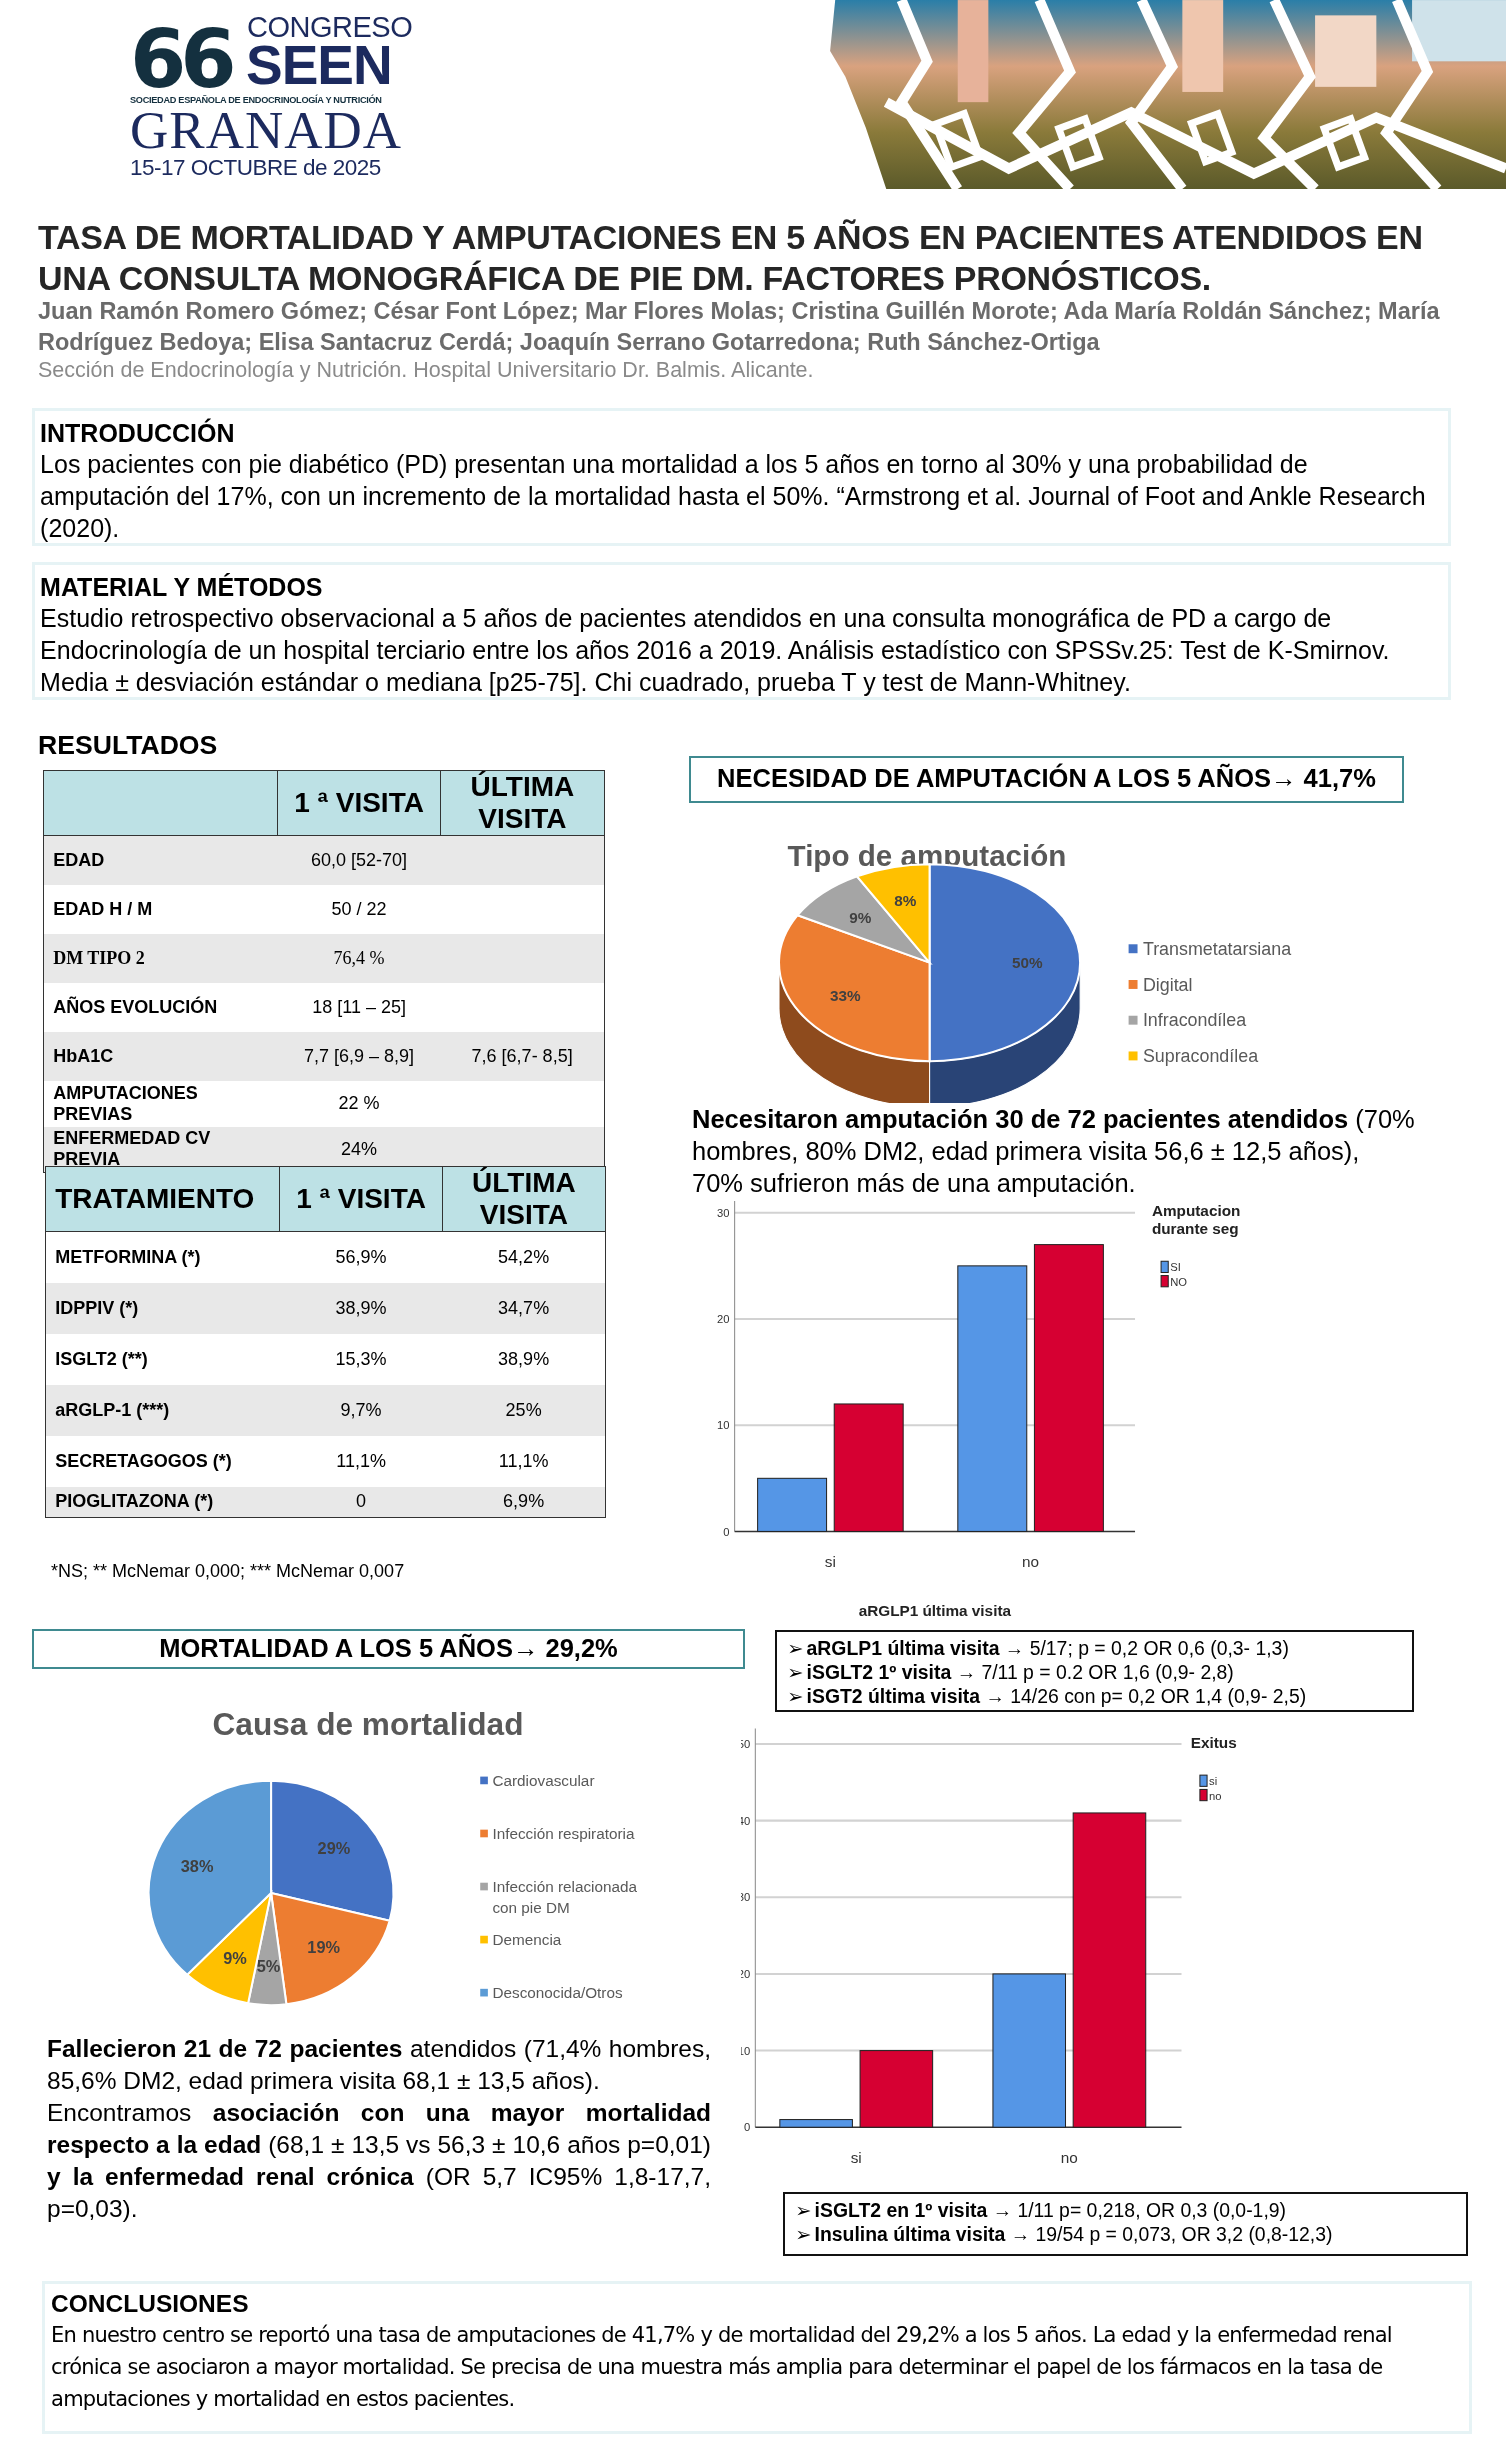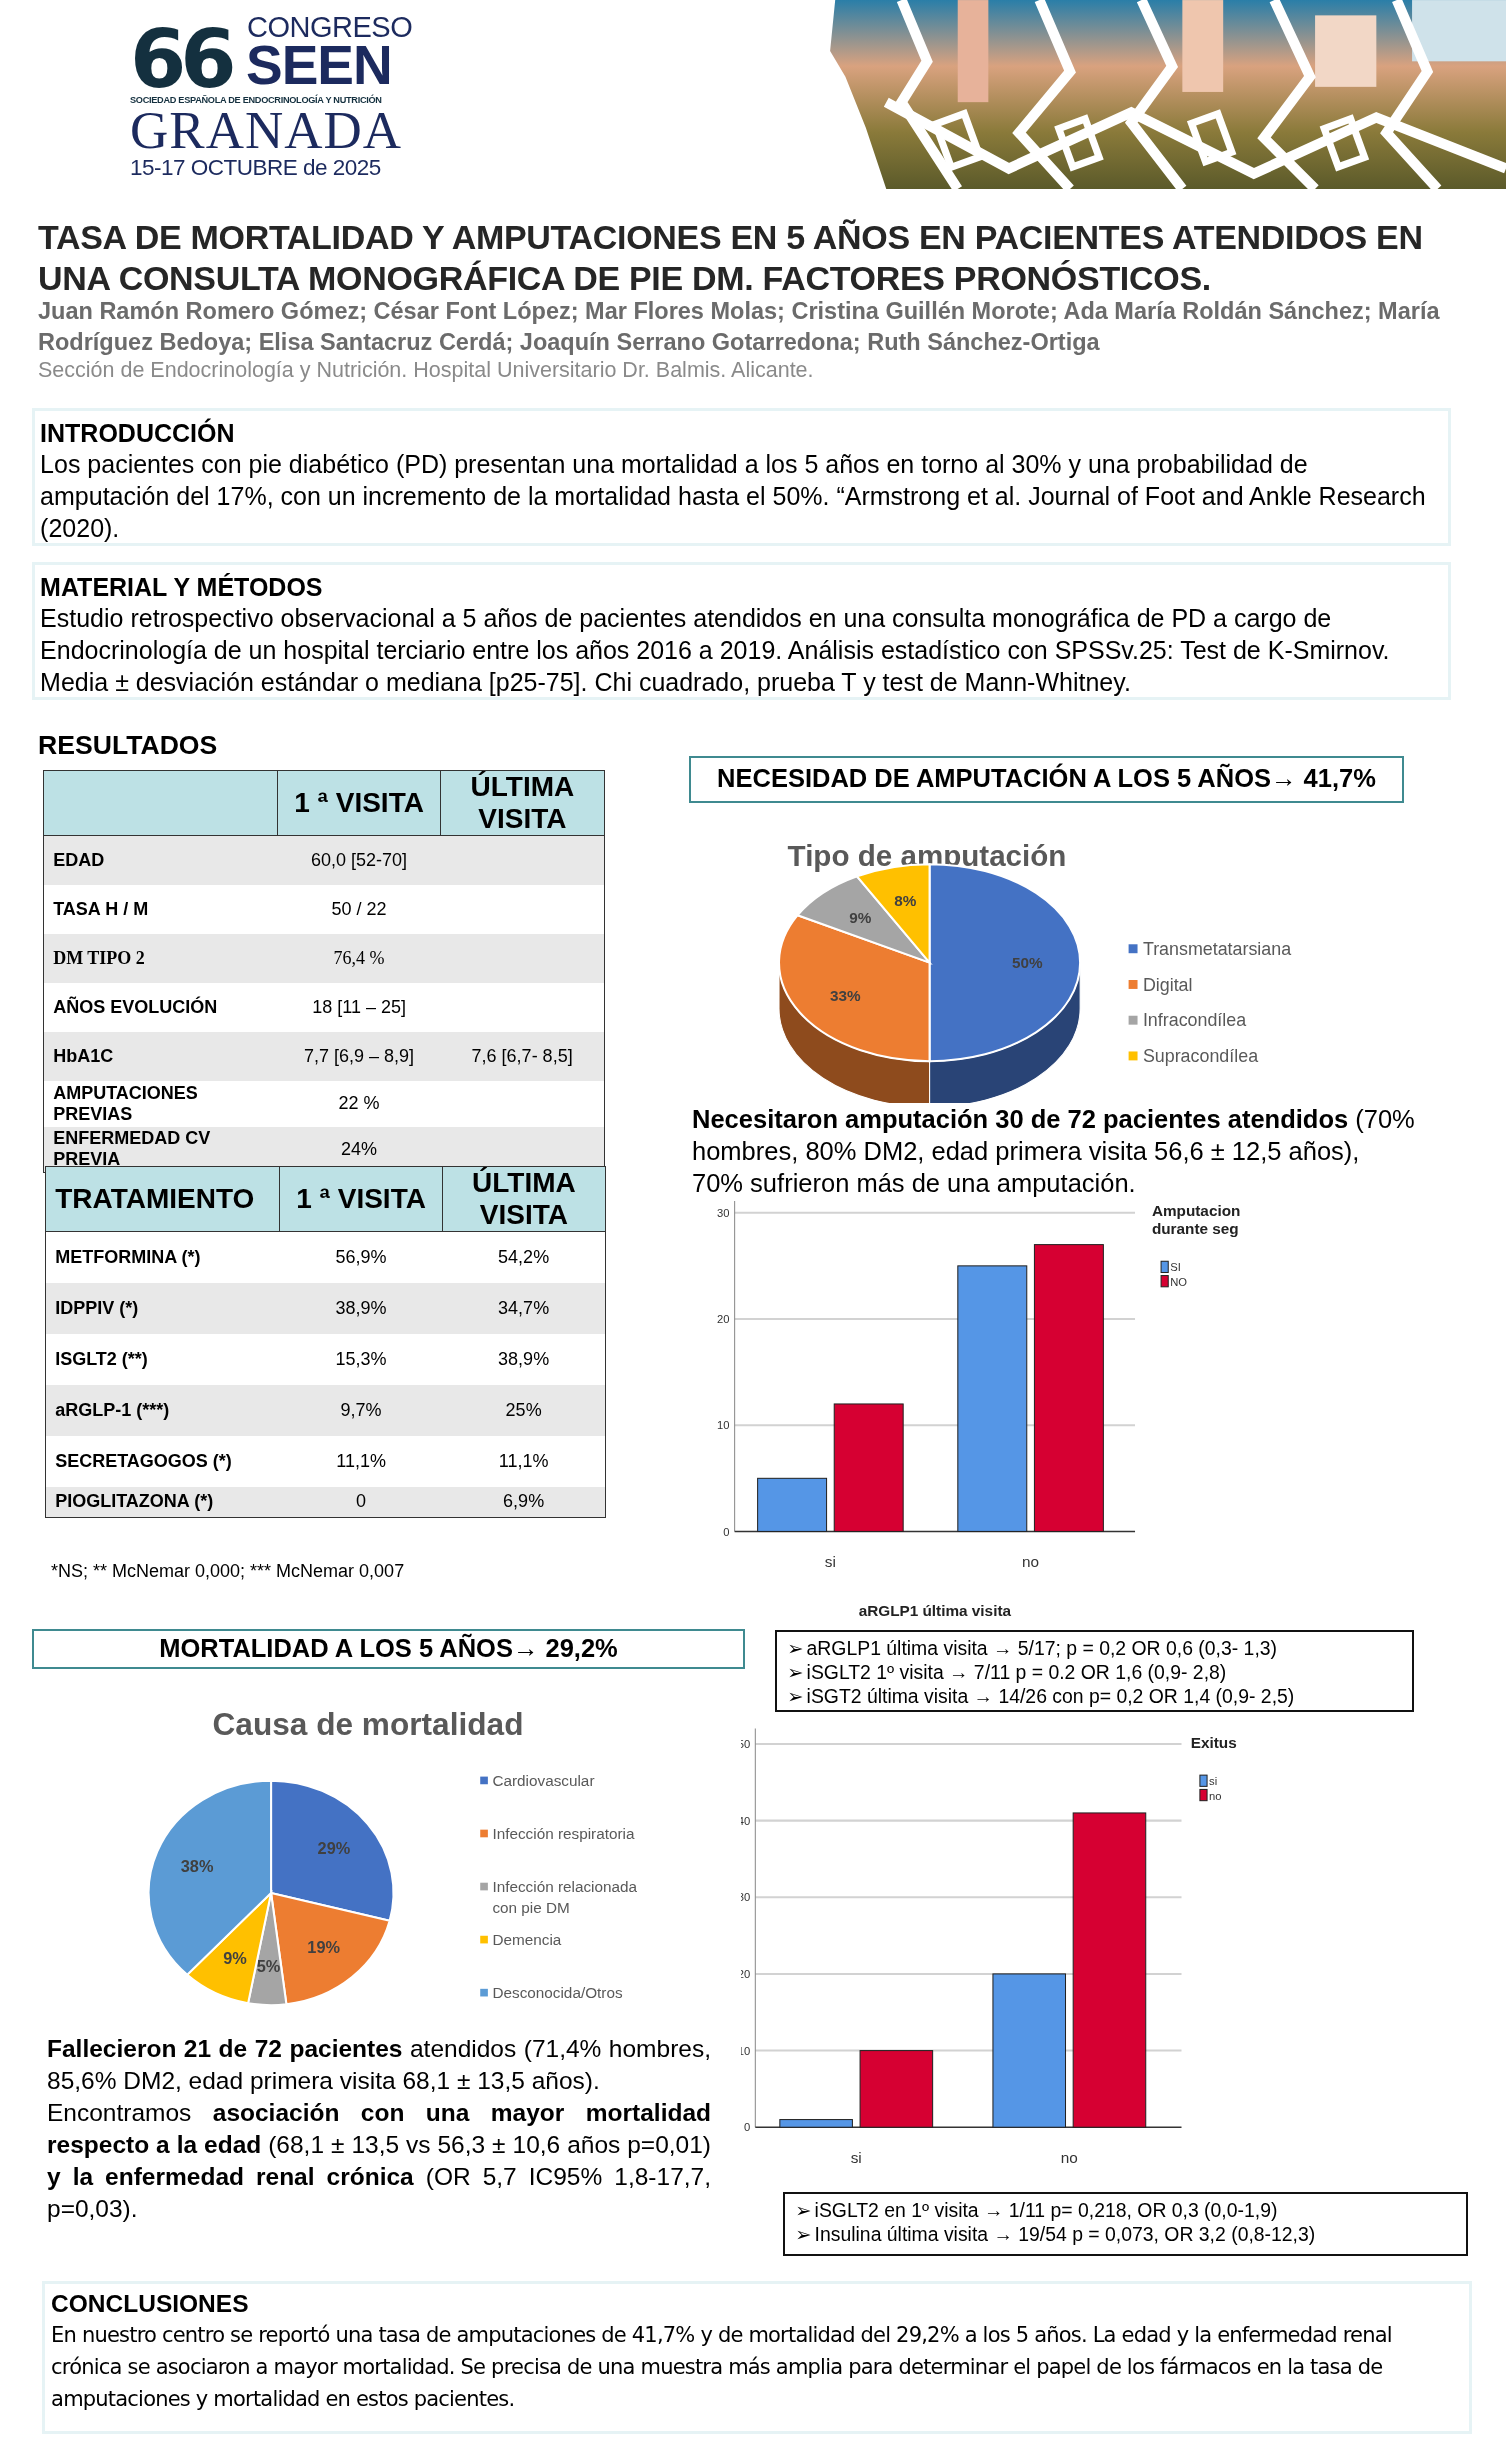--- a/index.html
+++ b/index.html
@@ -46,21 +46,21 @@
   
   svg text { font-family:"Liberation Sans", sans-serif; }
   #pie1 { left:679px; top:807px; width:741px; height:296px; }
   #amp-text { left:692px; top:1103px; width:725px; font-size:25.5px; line-height:32px; }
   #bar1 { left:715px; top:1201px; width:741px; height:429px; }
   #pie2 { left:31px; top:1671px; width:725px; height:352px; }
   #bar2 { left:741px; top:1727px; width:741px; height:455px; }
   .stat-box { border:2.6px solid #111; background:#fff; box-sizing:border-box; padding:4.1px 10.2px; font-size:19.4px; line-height:24px; }
   #stats1 { left:775px; top:1630px; width:639px; height:82px; }
   #stats2 { left:783px; top:2192px; width:685px; height:64px; }
-  .stat-line b { font-weight:normal;text-align:right; }
+  .stat-line b { font-weight:bold;text-align:right; }
   .arrow-bullet { display:inline-block; width:19.4px; }
   #mort-text { left:47px; top:2033px; width:664px; font-size:24.5px; line-height:32px; text-align:justify; }
   #conclusions { left:42px; top:2281px; width:1430px; height:153px; padding:5.1px 6.1px; }
   #conclusions .sec-head { font-size:24.5px; }
   #conclusions .sec-body { font-family:"DejaVu Sans", sans-serif; font-size:21px; line-height:32px; letter-spacing:-0.8px; }
 </style>
 </head>
 <body>
 
 <div id="logo" class="abs">
@@ -126,21 +126,21 @@
       <th>ÚLTIMA VISITA</th>
     </tr>
   </thead>
   <tbody id="t1body">
       <tr class="grey" style="height: 49px;">
         <td class="lbl">EDAD</td>
         <td class="val">60,0 [52-70]</td>
         <td class="val"></td>
       </tr>
       <tr style="height: 49px;">
-        <td class="lbl">TASA  H / M</td>
+        <td class="lbl">EDAD  H / M</td>
         <td class="val">50 / 22</td>
         <td class="val"></td>
       </tr>
       <tr class="grey" style="height: 49px; font-family: Liberation Serif, serif;">
         <td class="lbl">DM TIPO 2</td>
         <td class="val">76,4 %</td>
         <td class="val"></td>
       </tr>
       <tr style="height: 49px;">
         <td class="lbl">AÑOS EVOLUCIÓN</td>

